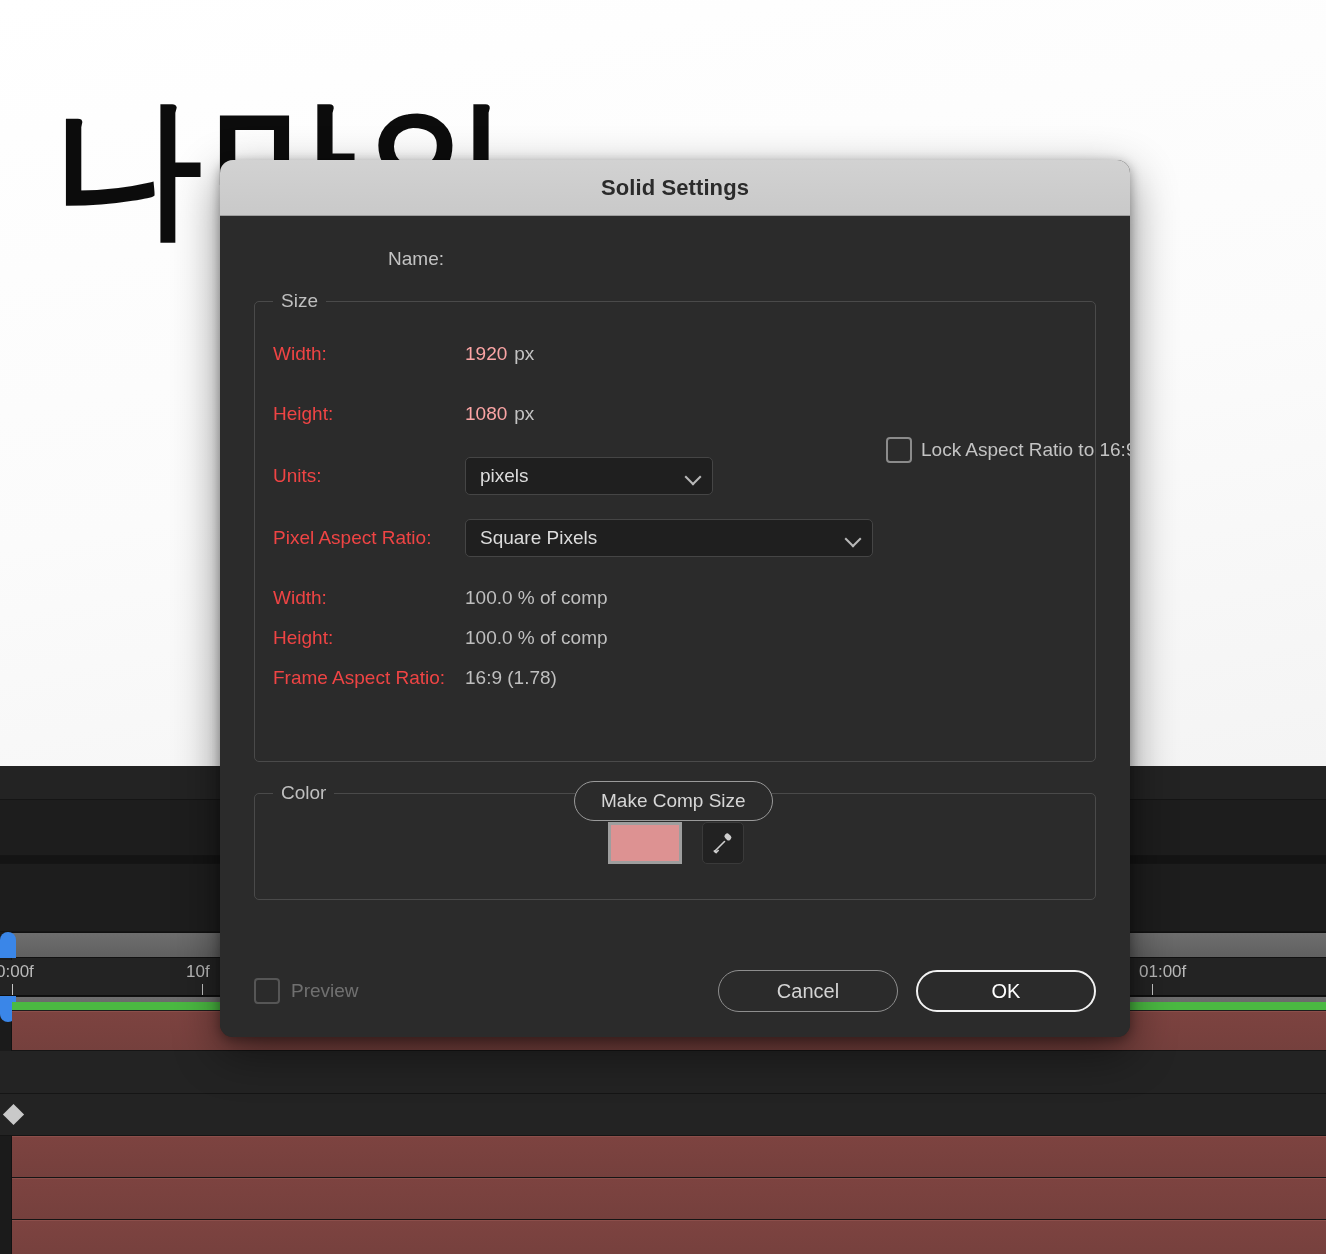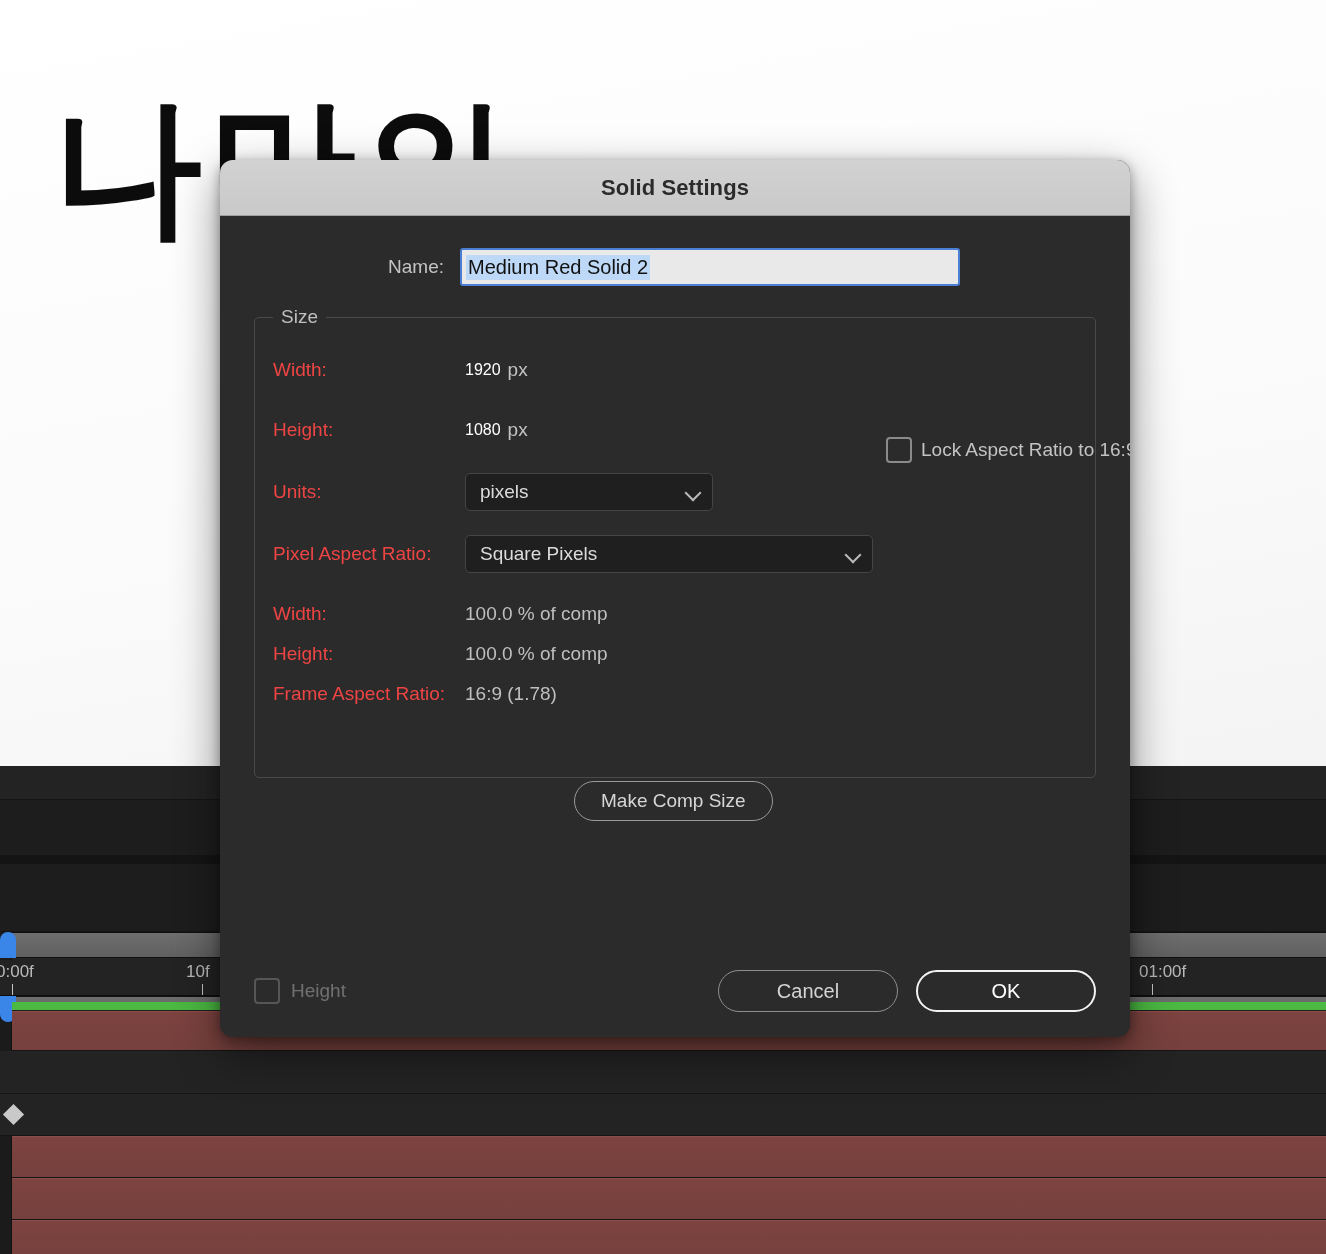--- a/index.html
+++ b/index.html
@@ -226,22 +226,22 @@
     min-height: 40px;
   }
   .frm-lbl {
     width: 192px;
     padding-right: 14px;
     color: #ef4444;
     font-size: 19px;
     white-space: nowrap;
   }
   .val-blue {
-    color: #ffffff;
-    font-size: 16px;
+    color: #fca5a5;
+    font-size: 19px;
   }
   .val-unit {
     color: #c3c3c3;
     font-size: 19px;
     margin-left: 7px;
   }
   .val-plain {
     color: #bfbfbf;
     font-size: 19px;
   }
@@ -425,23 +425,20 @@
   <div class="dialog">
 
     <div class="dlg-titlebar">
       <div class="dlg-title">Solid Settings</div>
     </div>
 
     <div class="dlg-body">
 
       <div class="row-name">
         <div class="lbl">Name:</div>
-        <div class="name-input">
-          <span class="name-sel">Medium Red Solid 2</span>
-        </div>
       </div>
 
       <fieldset class="group grp-size">
         <legend>Size</legend>
 
         <div class="frm-row" style="margin-top:22px;">
           <div class="frm-lbl">Width:</div>
           <span class="val-blue">1920</span>
           <span class="val-unit">px</span>
         </div>
@@ -484,25 +481,41 @@
         </div>
       </fieldset>
 
       <div class="lock-row">
         <span class="checkbox"></span>
         <span class="lock-lbl">Lock Aspect Ratio to 16:9 (1.78)</span>
       </div>
 
       <div class="btn-pill btn-makecomp">Make Comp Size</div>
 
+      <fieldset class="group grp-color">
+        <legend>Color</legend>
+        <div class="color-area">
+          <div class="swatch" style="background: rgb(221, 146, 146);"></div>
+          <div class="eyedropper">
+            <svg width="26" height="26" viewBox="0 0 26 26">
+              <g stroke="#cfcfcf" stroke-width="1.6" fill="none" stroke-linecap="round">
+                <path d="M5.5 20.5 L14.5 11.5"></path>
+                <path d="M4.6 21.4 L5.5 20.5 M4.6 21.4 L6.4 22.3 L8.2 20.5"></path>
+              </g>
+              <rect x="14.3" y="4.2" width="7.2" height="5.4" rx="2.4" transform="rotate(45 17.9 6.9)" fill="#cfcfcf"></rect>
+              <path d="M4.3 21.0 L6.2 22.6" stroke="#cfcfcf" stroke-width="1.6" stroke-linecap="round"></path>
+            </svg>
+          </div>
+        </div>
+      </fieldset>
 
       <div class="dlg-footer">
         <div class="preview-wrap">
           <span class="checkbox"></span>
-          <span class="lbl">Height</span>
+          <span class="lbl">Preview</span>
         </div>
         <div class="footer-spacer"></div>
         <div class="btn-footer btn-cancel">Cancel</div>
         <div class="btn-footer btn-ok">OK</div>
       </div>
 
     </div>
   </div>
 </div>
 

